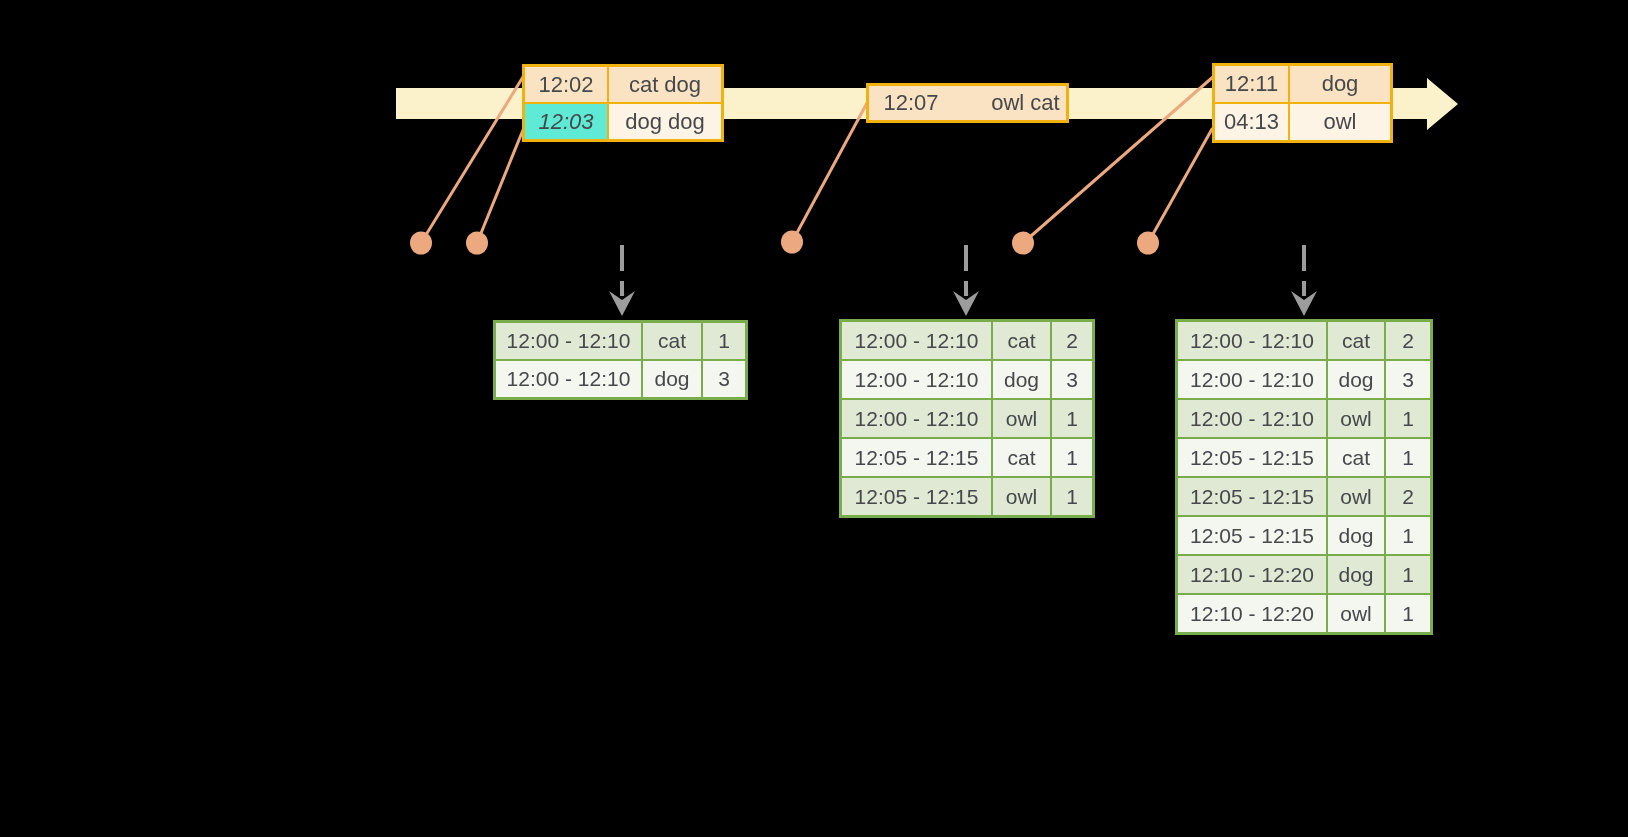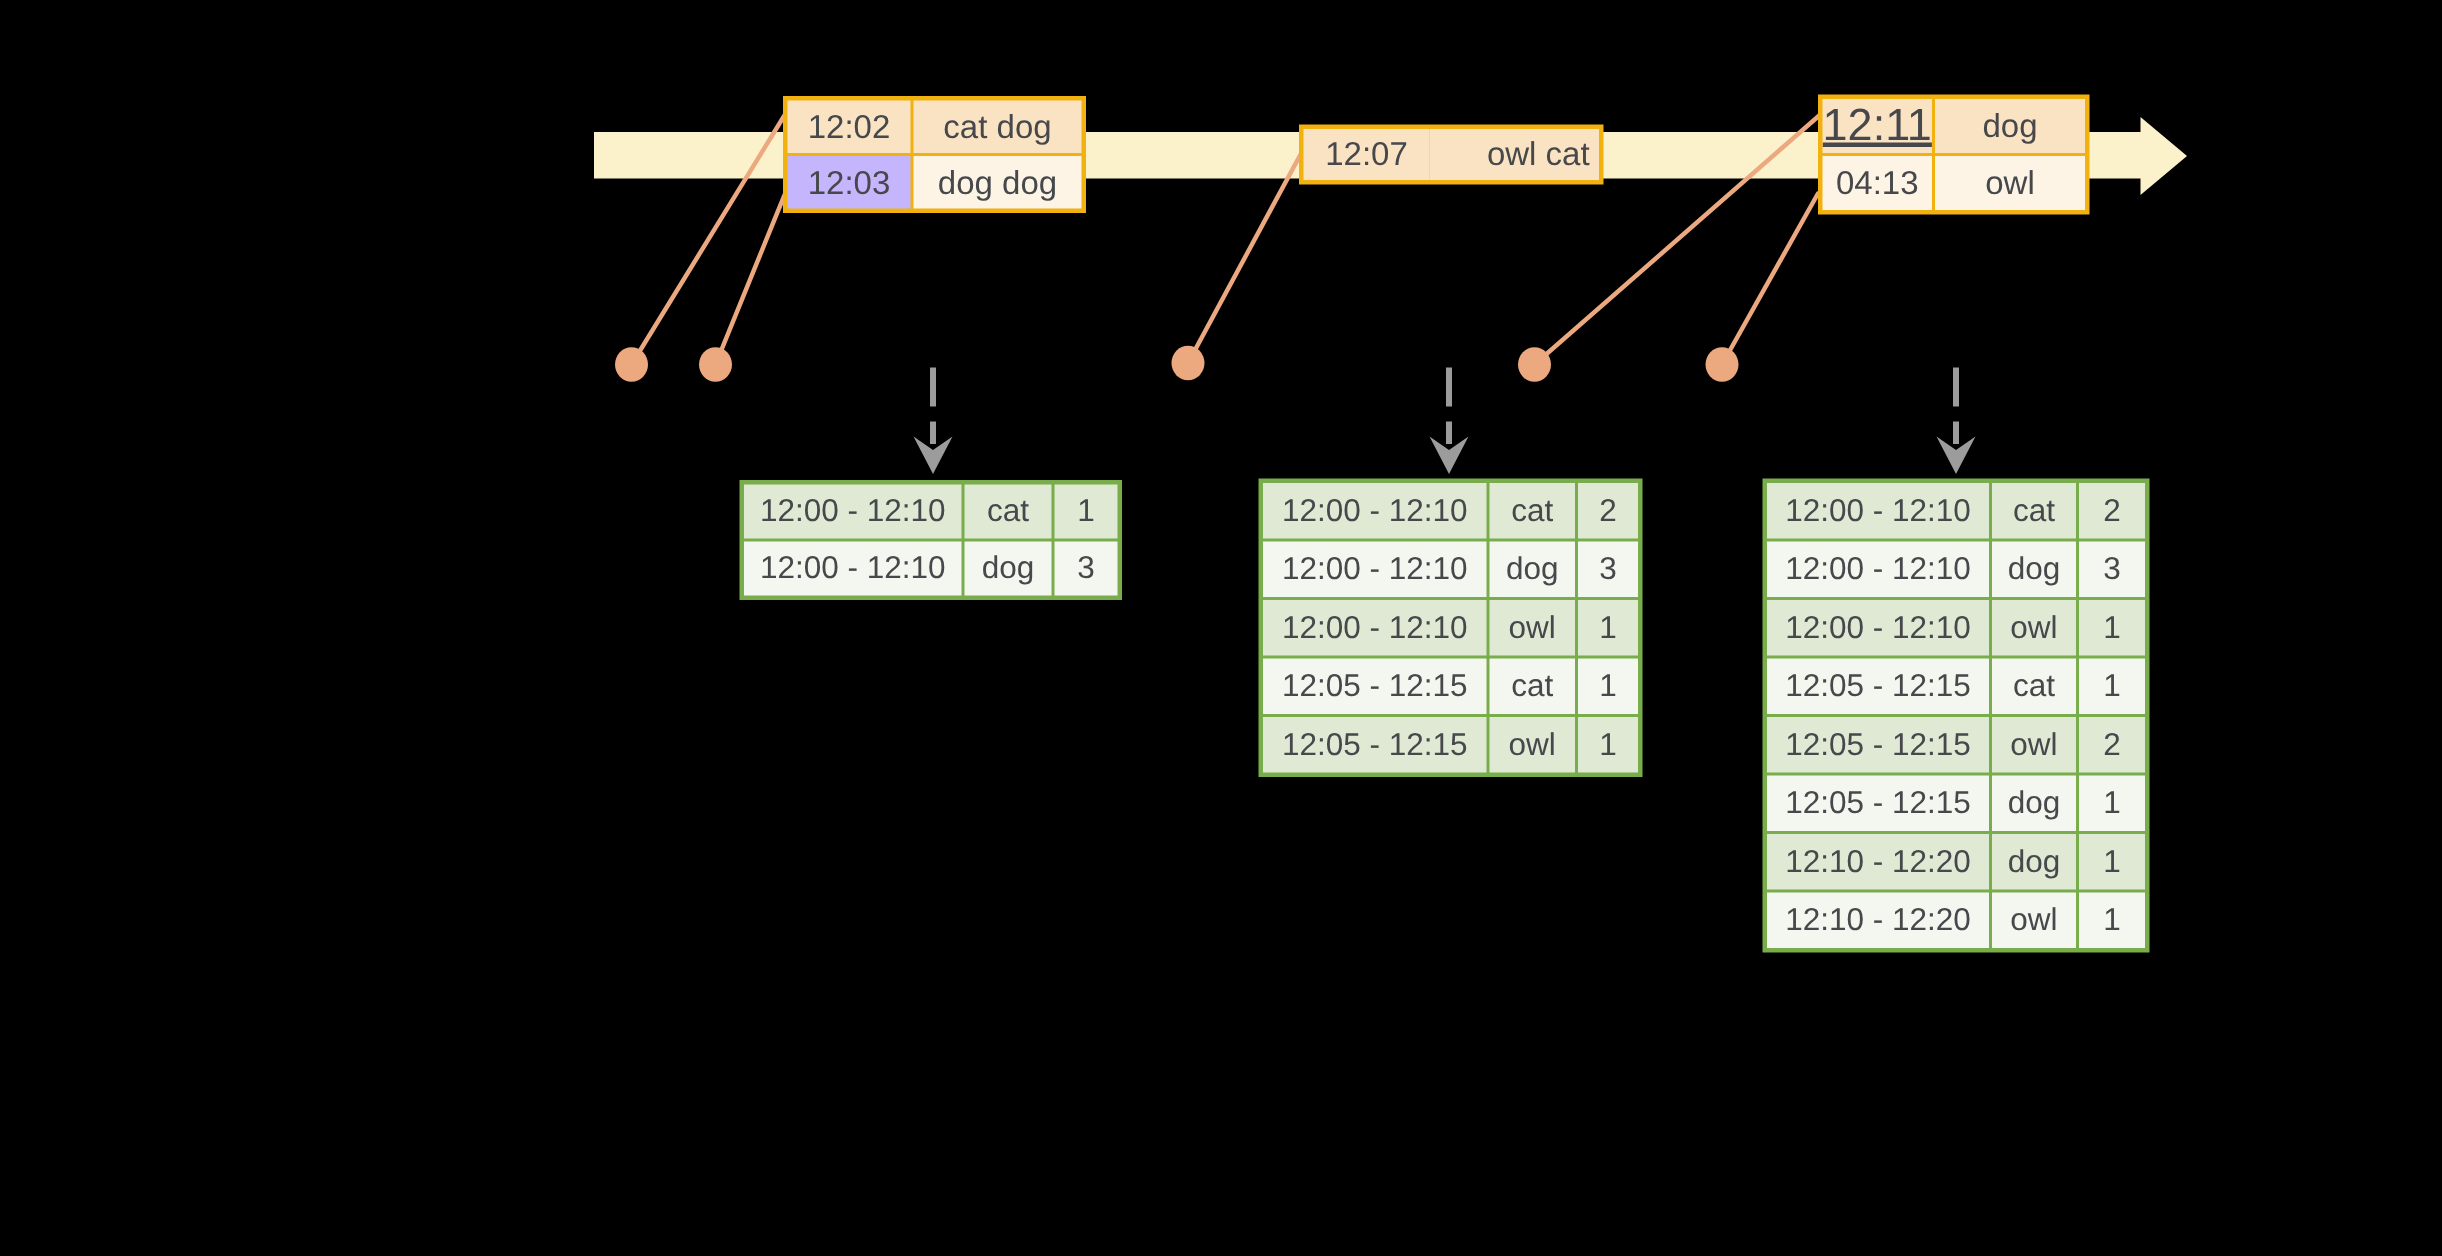--- a/index.html
+++ b/index.html
@@ -30,29 +30,29 @@
       <path d="M 609 291 L 622 316 L 635 291 L 622 300 Z" fill="#9C9C9C"></path>
       <line x1="966" y1="245" x2="966" y2="296" stroke="#9C9C9C" stroke-width="4" stroke-dasharray="26 10"></line>
       <path d="M 953 291 L 966 316 L 979 291 L 966 300 Z" fill="#9C9C9C"></path>
       <line x1="1304" y1="245" x2="1304" y2="296" stroke="#9C9C9C" stroke-width="4" stroke-dasharray="26 10"></line>
       <path d="M 1291 291 L 1304 316 L 1317 291 L 1304 300 Z" fill="#9C9C9C"></path>
     </svg>
   <div id="tables-layer">
       <div class="dtable" style="left: 522px; top: 64px; padding: 3px; gap: 2px; background: rgb(241, 177, 14); grid-template-columns: 82px 112px; grid-auto-rows: 35px;">
         <div class="cell" style="background: rgb(250, 227, 194); color: rgb(70, 72, 75); font-size: 22px;">12:02</div>
         <div class="cell" style="background: rgb(250, 227, 194); color: rgb(70, 72, 75); font-size: 22px;">cat dog</div>
-        <div class="cell" style="background: #c4b5fd; color: rgb(70, 72, 75); font-size: 22px;">12:03</div>
+        <div class="cell" style="background: #5eead4; color: rgb(70, 72, 75); font-size: 22px; font-style: italic;">12:03</div>
         <div class="cell" style="background: rgb(253, 244, 229); color: rgb(70, 72, 75); font-size: 22px;">dog dog</div>
       </div>
       <div class="dtable" style="left: 866px; top: 83px; padding: 3px; gap: 0; background: rgb(241, 177, 14); grid-template-columns: 84px 113px; grid-auto-rows: 34px;">
         <div class="cell" style="background: rgb(250, 227, 194); color: rgb(70, 72, 75); font-size: 22px;">12:07</div>
         <div class="cell" style="background: rgb(250, 227, 194); color: rgb(70, 72, 75); font-size: 22px; padding-left: 32px;">owl cat</div>
       </div>
       <div class="dtable" style="left: 1212px; top: 63px; padding: 3px; gap: 2px; background: rgb(241, 177, 14); grid-template-columns: 73px 100px; grid-auto-rows: 36px;">
-        <div class="cell" style="background: rgb(250, 227, 194); color: rgb(70, 72, 75); font-size: 30px; text-decoration: underline;">12:11</div>
+        <div class="cell" style="background: rgb(250, 227, 194); color: rgb(70, 72, 75); font-size: 22px;">12:11</div>
         <div class="cell" style="background: rgb(250, 227, 194); color: rgb(70, 72, 75); font-size: 22px;">dog</div>
         <div class="cell" style="background: rgb(253, 244, 229); color: rgb(70, 72, 75); font-size: 22px;">04:13</div>
         <div class="cell" style="background: rgb(253, 244, 229); color: rgb(70, 72, 75); font-size: 22px;">owl</div>
       </div>
       <div class="dtable" style="left: 493px; top: 320px; padding: 3px; gap: 2px; background: rgb(121, 172, 75); grid-template-columns: 145px 58px 42px; grid-auto-rows: 36px;">
         <div class="cell" style="background: rgb(223, 233, 211); color: rgb(70, 72, 75); font-size: 21px;">12:00 - 12:10</div>
         <div class="cell" style="background: rgb(223, 233, 211); color: rgb(70, 72, 75); font-size: 21px;">cat</div>
         <div class="cell" style="background: rgb(223, 233, 211); color: rgb(70, 72, 75); font-size: 21px;">1</div>
         <div class="cell" style="background: rgb(243, 247, 239); color: rgb(70, 72, 75); font-size: 21px;">12:00 - 12:10</div>
         <div class="cell" style="background: rgb(243, 247, 239); color: rgb(70, 72, 75); font-size: 21px;">dog</div>

